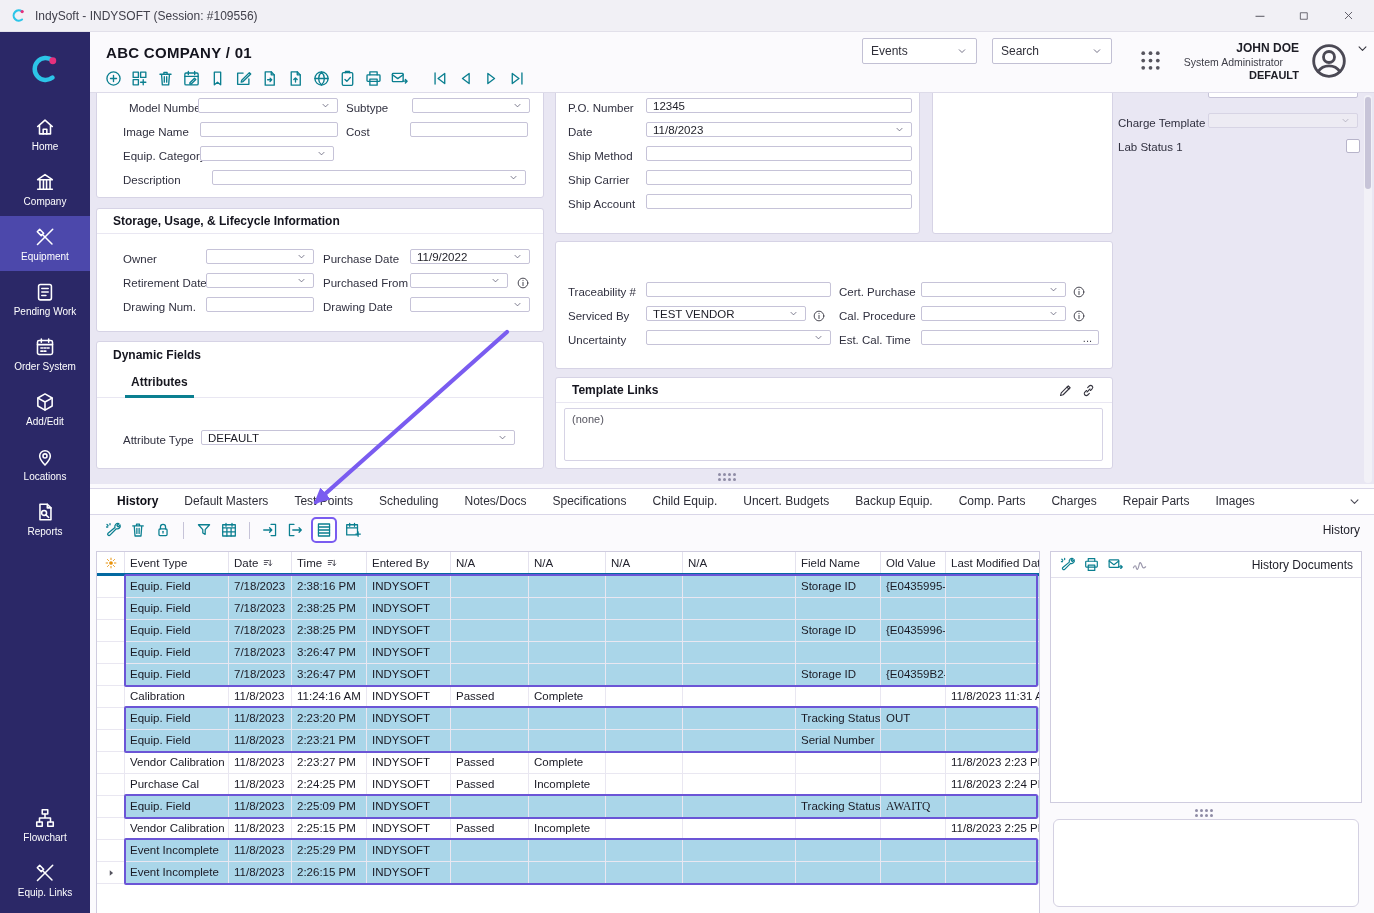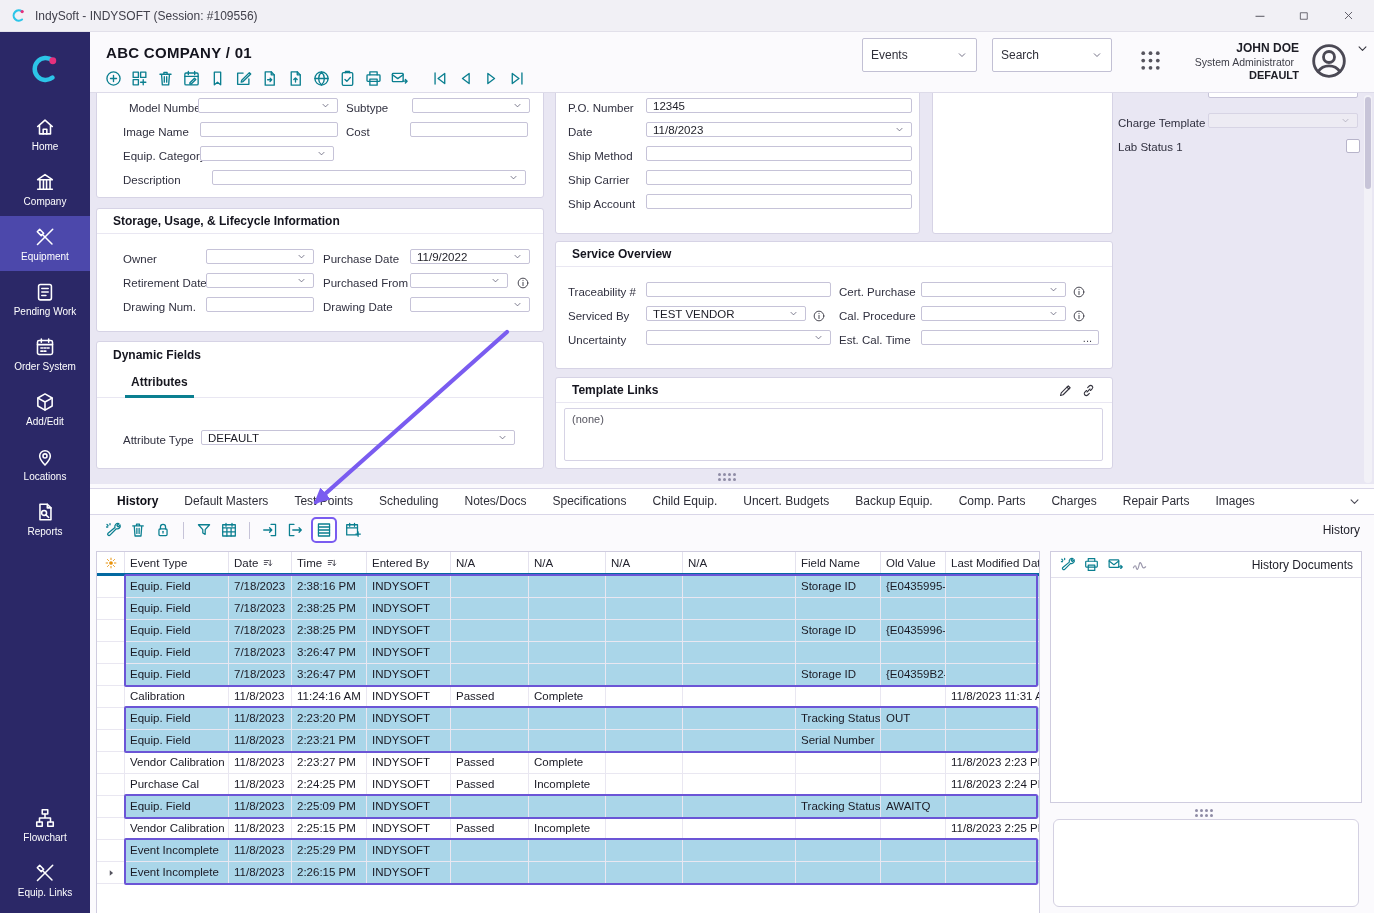--- a/index.html
+++ b/index.html
@@ -27,27 +27,27 @@
 
 .main{position:absolute;left:90px;top:32px;right:0;bottom:0;background:#fbfafd}
 .main-header{position:absolute;left:0;right:0;top:0;height:60px;background:#fbfafd}
 .page-title{position:absolute;left:16px;top:12px;font-size:15px;font-weight:bold;color:#14141e;letter-spacing:.3px}
 .main-toolbar{position:absolute;left:14px;top:37px;display:flex;align-items:center;gap:7px;color:#0b7f90}
 .tbtn{display:flex;align-items:center;justify-content:center;cursor:pointer}
 .tbtn.gap{margin-left:14px}
 .tbtn.muted{color:#9c99ad}
 .tbtn.hl-box{padding:2px;border:2px solid #7a5cf0;border-radius:5px;background:#fff;margin:-4px 0}
 .tsep{width:1px;height:17px;background:#c6c3d8;margin:0 4px}
-.select{position:absolute;height:26px;background:#fff;border:1px solid #c2c0d4;border-radius:2px;display:flex;align-items:center;padding:16px 8px;font-size:12px;color:#30303a;cursor:pointer}
+.select{position:absolute;height:26px;background:#fff;border:1px solid #c2c0d4;border-radius:2px;display:flex;align-items:center;padding:8px 8px;font-size:12px;color:#30303a;cursor:pointer}
 .chev{margin-left:auto;display:flex;color:#5c5a72}
 .grid9{position:absolute;left:1048px;top:16px;color:#56545e;cursor:pointer;display:flex}
 .user-block{position:absolute;right:4px;top:9px;display:flex;align-items:flex-start;cursor:pointer}
 .user-text{text-align:right;margin-right:10px}
 .user-name{font-size:12px;font-weight:bold;color:#1d1d26}
-.user-role{font-size:10.5px;color:#3d3d47;margin:1px 5px}
+.user-role{font-size:10.5px;color:#3d3d47;margin:1px 16px}
 .user-profile{font-size:11px;font-weight:bold;color:#1d1d26}
 .user-avatar{color:#4b4955;display:flex}
 .user-chev{color:#35343e;margin-left:6px;display:flex}
 
 
 .form-area{position:absolute;left:0;right:0;top:60px;height:392px;background:#e9e7f3;border-top:1px solid #dddbe9;overflow:hidden}
 .panel{position:absolute;background:#fff;border:1px solid #d6d3e5;border-radius:3px}
 .panel-head{position:absolute;left:0;right:0;top:0;height:25px;border-bottom:1px solid #e9e7f2;display:flex;align-items:center;padding:0 16px;font-size:12px;font-weight:bold;color:#15151f}
 .panel-head.nohb{border-bottom:none}
 .ph-ic{display:flex;color:#35343f;cursor:pointer}
@@ -557,23 +557,20 @@
           </div>
         <span class="lbl" style="left:12px;top:116px">Ship Account</span>
         <div class="field" style="left:90px;top:112px;width:266px">
             <span class="fv"></span>
           </div>
       </div>
 
       <div class="panel" style="left:842px;top:-12px;width:181px;height:153px"></div>
 
       <div class="panel" style="left:465px;top:148px;width:558px;height:128px">
-        <div class="panel-head">
-          <span>Service Overview</span>
-        </div>
         <span class="lbl" style="left:12px;top:44px">Traceability #</span>
         <div class="field" style="left:90px;top:40px;width:185px">
             <span class="fv"></span>
           </div>
         <span class="lbl" style="left:283px;top:44px">Cert. Purchase</span>
         <div class="field dd" style="left:365px;top:40px;width:145px">
             <span class="fv"></span>
             <span class="chev" style="display: flex;">
               <svg viewBox="0 0 24 24" width="11" height="11" fill="none" stroke="currentColor" stroke-width="1.7" stroke-linecap="round" stroke-linejoin="round" aria-hidden="true">
                 <path d="m6.5 9.5 5.5 5.5 5.5-5.5"></path>
@@ -977,21 +974,21 @@
               <div class="tc gut" style="width: 28px;"></div>
               <div class="tc" style="width: 104px;">Equip. Field</div>
               <div class="tc" style="width: 63px;">11/8/2023</div>
               <div class="tc" style="width: 75px;">2:25:09 PM</div>
               <div class="tc" style="width: 84px;">INDYSOFT</div>
               <div class="tc" style="width: 78px;"></div>
               <div class="tc" style="width: 77px;"></div>
               <div class="tc" style="width: 77px;"></div>
               <div class="tc" style="width: 113px;"></div>
               <div class="tc" style="width: 85px;">Tracking Status</div>
-              <div class="tc" style="width: 65px;">AWAITQ</div>
+              <div class="tc" style="width: 65px; font-family: Liberation Serif, serif;">AWAITQ</div>
               <div class="tc" style="width: 95px;"></div>
             </div>
             <div class="trow">
               <div class="tc gut" style="width: 28px;"></div>
               <div class="tc" style="width: 104px;">Vendor Calibration</div>
               <div class="tc" style="width: 63px;">11/8/2023</div>
               <div class="tc" style="width: 75px;">2:25:15 PM</div>
               <div class="tc" style="width: 84px;">INDYSOFT</div>
               <div class="tc" style="width: 78px;">Passed</div>
               <div class="tc" style="width: 77px;">Incomplete</div>

